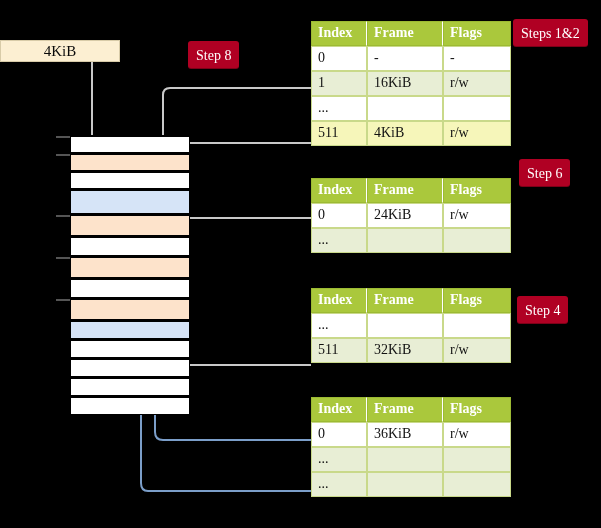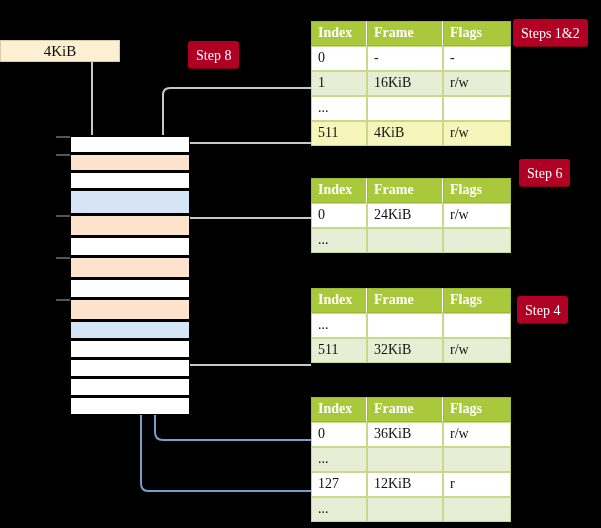--- a/index.html
+++ b/index.html
@@ -277,25 +277,20 @@
           <tr class="odd">
             <td class="col-index">0</td>
             <td class="col-frame">36KiB</td>
             <td class="col-flags">r/w</td>
           </tr>
           <tr class="even">
             <td class="col-index">...</td>
             <td class="col-frame"></td>
             <td class="col-flags"></td>
           </tr>
-          <tr class="odd">
-            <td class="col-index">127</td>
-            <td class="col-frame">12KiB</td>
-            <td class="col-flags">r</td>
-          </tr>
           <tr class="even">
             <td class="col-index">...</td>
             <td class="col-frame"></td>
             <td class="col-flags"></td>
           </tr>
         </tbody>
       </table>
     </div>
 
 </div>

